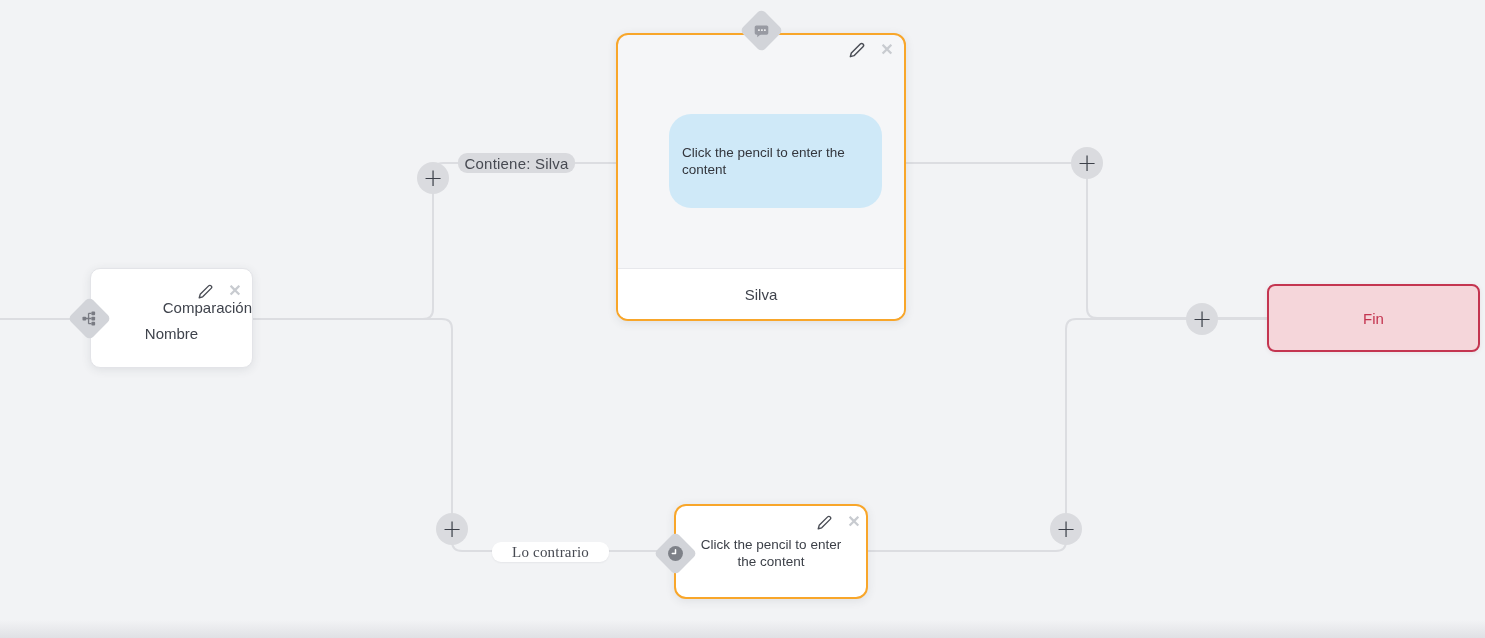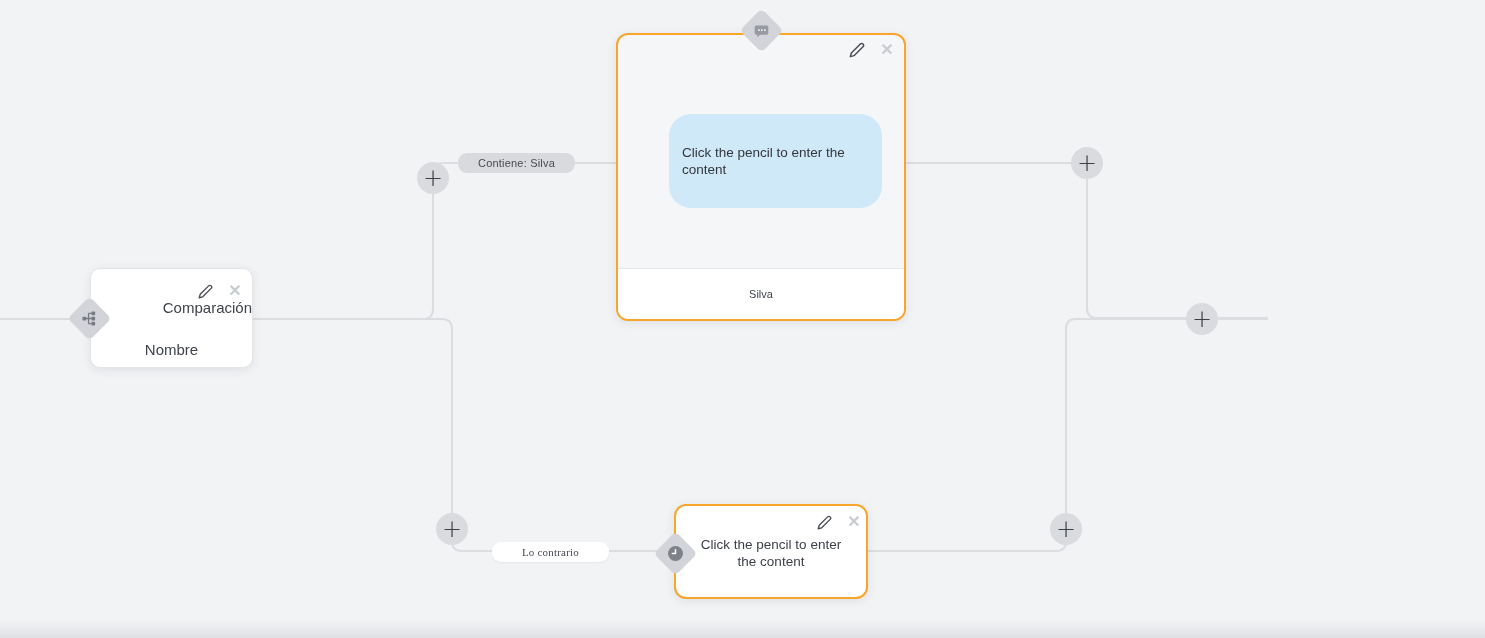--- a/index.html
+++ b/index.html
@@ -5,48 +5,48 @@
   * { margin:0; padding:0; box-sizing:border-box; }
   html,body { width:1485px; height:638px; overflow:hidden; }
   body { font-family:"Liberation Sans", sans-serif; background:#f2f3f5; position:relative; }
 
   .canvas { position:absolute; inset:0; width:1485px; height:638px; background:#f2f3f5; }
   svg.edges { position:absolute; left:0; top:0; z-index:1; }
   svg.edges path { fill:none; stroke:#dcdde1; stroke-width:2; }
 
   .pill { position:absolute; z-index:2; height:20px; border-radius:9px;
           display:flex; align-items:center; justify-content:center;
-          font-size:11px; color:#474a52; letter-spacing:.2px; }
+          font-size:15px; color:#474a52; letter-spacing:.2px; }
   .pill-gray  { background:#d9dade; }
   .pill-white { background:#ffffff; box-shadow:0 1px 2px rgba(40,40,50,.06); }
 
   .plus { position:absolute; z-index:3; width:32px; height:32px; border-radius:50%;
           background:#dadbdf; border:none; color:#3c4049; font-size:24px; font-weight:300;
           line-height:30px; text-align:center; cursor:pointer; padding:0;
           font-family:"DejaVu Sans", sans-serif; }
 
   .card { position:absolute; z-index:4; border-radius:12px;
           box-shadow:0 2px 10px rgba(50,55,70,.10); }
 
   .condition-card { left:90px; top:268px; width:163px; height:100px;
                     background:#ffffff; border:1px solid #e3e4e8; border-radius:10px; }
   .condition-card .title    { position:absolute; top:30px;  left:0; right:0; text-align:right;
                               font-size:15px; color:#3f434c; }
-  .condition-card .subtitle { position:absolute; top:72px; left:0; right:0; text-align:center;
+  .condition-card .subtitle { position:absolute; top:56px; left:0; right:0; text-align:center;
                               font-size:15px; color:#3f434c; }
 
   .message-card { left:616px; top:33px; width:290px; height:288px;
                   background:#f5f6f8; border:2px solid #f8a62a; }
   .bubble { position:absolute; left:51px; top:79px; width:213px; height:94px;
             background:#cfe9f8; border-radius:22px; display:flex; align-items:center;
             padding:0 22px 0 13px; font-size:13.5px; line-height:17px; color:#33363d; }
   .msg-footer { position:absolute; left:0; right:0; bottom:0; height:51px;
                 background:#ffffff; border-top:1px solid #e7e8ec; border-radius:0 0 10px 10px;
                 display:flex; align-items:center; justify-content:center;
-                font-size:11px; color:#3f434c; }
+                font-size:15px; color:#3f434c; }
 
   .delay-card { left:674px; top:504px; width:194px; height:95px;
                 background:#ffffff; border:2px solid #f8a62a; }
   .delay-card .placeholder { position:absolute; top:30px; left:0; right:0;
                              padding:0 20px; text-align:center;
                              font-size:13.5px; line-height:17px; color:#3b3f47; }
 
   .end-node { position:absolute; z-index:4; left:1267px; top:284px; width:213px; height:68px;
               background:#f5d6da; border:2px solid #c43550; border-radius:8px;
               display:flex; align-items:center; justify-content:center;
@@ -147,14 +147,15 @@
     </div>
     <button class="icon-btn" style="left:138px; top:6px;">
       <svg width="15" height="15" viewBox="0 0 24 24" fill="none" stroke="#4a4d55" stroke-width="2.2" stroke-linecap="round" stroke-linejoin="round">
         <path d="M17 3a2.8 2.8 0 1 1 4 4L7.5 20.5 2 22l1.5-5.5L17 3z"></path>
       </svg>
     </button>
     <button class="icon-btn icon-close" style="left:168px; top:6px;">✕</button>
     <div class="placeholder">Click the pencil to enter the content</div>
   </div>
 
+  <div class="end-node">Fin</div>
 
 </div>
 
 </body></html>

